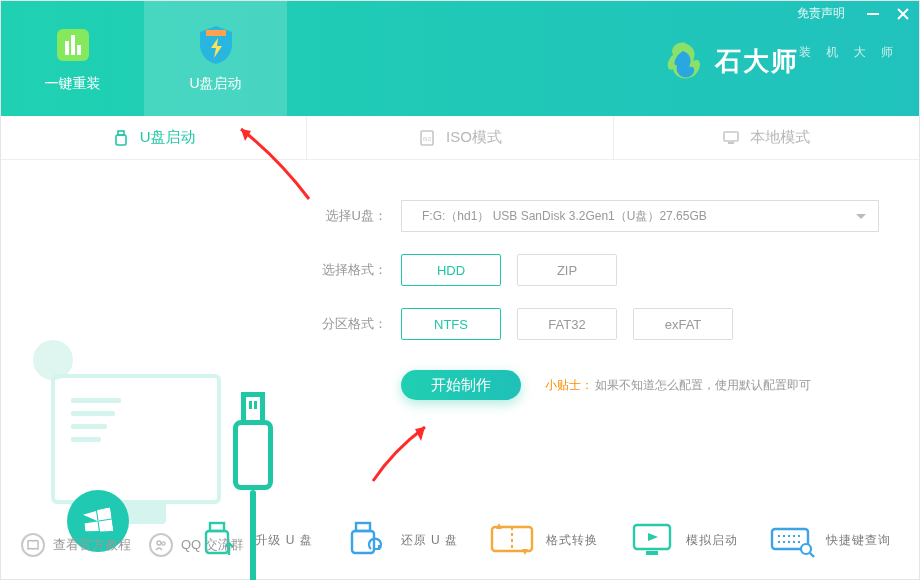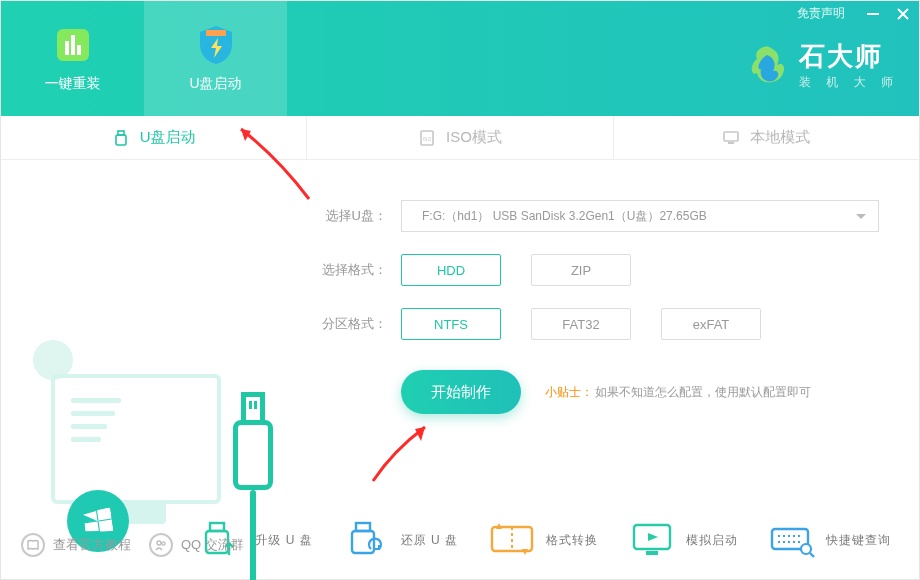--- a/index.html
+++ b/index.html
@@ -6,43 +6,43 @@
 body{width:920px;height:580px;overflow:hidden;background:#fff}
 .wrap{width:920px;height:580px;position:relative;border:1px solid #e5e5e5}
 .header{height:115px;background:linear-gradient(90deg,#1fd1b2 0%,#20c9b7 50%,#21c2bd 100%);display:flex;position:relative}
 .nav{display:flex;height:115px}
 .nav-item{width:143px;height:115px;display:flex;flex-direction:column;align-items:center;justify-content:center;gap:10px;color:#fff;cursor:pointer}
 .nav-item.active{background:rgba(255,255,255,.18)}
 .nav-ico{width:40px;height:40px;display:flex;align-items:center;justify-content:center}
 .nav-lbl{font-size:14px;color:#fff}
 .brand{position:absolute;right:20px;top:38px;display:flex;align-items:center;gap:8px}
 .brand-logo{width:44px;height:44px;position:relative}
-.brand-txt{display:flex;flex-direction:column}
+.brand-txt{display:flex;flex-direction:row}
 .brand-main{color:#fff;font-size:26px;font-weight:700;letter-spacing:2px}
 .brand-sub{color:#cdeee8;font-size:12px;letter-spacing:6px}
 .titlebar{position:absolute;right:8px;top:4px;display:flex;align-items:center;gap:14px}
 .disclaimer{color:#e8fbf7;font-size:12px;margin-right:6px;cursor:pointer}
 .win-btn{color:#fff;cursor:pointer;width:16px;height:16px;display:flex;align-items:center;justify-content:center}
 .subtabs{height:44px;display:flex;border-bottom:1px solid #eee}
 .subtab{flex:1;display:flex;align-items:center;justify-content:center;gap:10px;border-right:1px solid #eee;color:#b8b8b8;font-size:15px;cursor:pointer}
 .subtab.active{color:#1fc7a5}
 .subtab:last-child{border-right:none}
 .sti{width:18px;height:18px}
 .body{display:flex;height:calc(580px - 115px - 44px)}
 .left{width:306px;position:relative}
 .right{flex:1;padding:40px 40px 0 6px}
 .row{display:flex;align-items:center;margin-bottom:22px}
 .rlbl{width:74px;color:#989898;font-size:13px;text-align:right;margin-right:14px}
 .sel{flex:1;border:1px solid #ddd;height:32px;display:flex;align-items:center;padding:0 20px;color:#999;font-size:12px;cursor:pointer;position:relative}
 .sel::after{content:"";position:absolute;right:12px;top:13px;border:5px solid transparent;border-top-color:#bbb}
-.optrow{display:flex;gap:30px}
+.optrow{display:flex;gap:16px}
 .opt{width:100px;height:32px;display:flex;align-items:center;justify-content:center;border:1px solid #ddd;color:#999;font-size:13px;cursor:pointer;border-radius:2px}
 .opt.sel-on{border-color:#1fc7a5;color:#1fc7a5}
 .start-row{display:flex;align-items:center;margin-top:30px;margin-left:88px;gap:24px}
-.start-btn{width:120px;height:44px;border-radius:22px;background:linear-gradient(90deg,#20cfb1,#1fc0b8);color:#fff;font-size:15px;display:flex;align-items:center;justify-content:center;cursor:pointer;box-shadow:0 4px 12px rgba(31,199,165,.35)}
+.start-btn{width:120px;height:30px;border-radius:22px;background:linear-gradient(90deg,#20cfb1,#1fc0b8);color:#fff;font-size:15px;display:flex;align-items:center;justify-content:center;cursor:pointer;box-shadow:0 4px 12px rgba(31,199,165,.35)}
 .tip{font-size:12px;color:#999}
 .tip b{color:#ff8a00;font-weight:400;margin-right:2px}
 .actions{position:absolute;right:28px;bottom:18px;display:flex;gap:28px}
 .act{display:flex;flex-direction:row;align-items:center;gap:8px;cursor:pointer}
 .act-ico{width:52px;height:42px}
 .act-lbl{font-size:12px;color:#7a7a7a;letter-spacing:1px}
 .bottom-links{position:absolute;left:20px;bottom:22px;display:flex;gap:18px}
 .blk{display:flex;align-items:center;gap:8px;color:#9a9a9a;font-size:13px;cursor:pointer}
 .blk-ic{width:24px;height:24px;border:2px solid #c9c9c9;border-radius:50%;display:flex;align-items:center;justify-content:center;color:#c9c9c9;font-size:12px}
 

